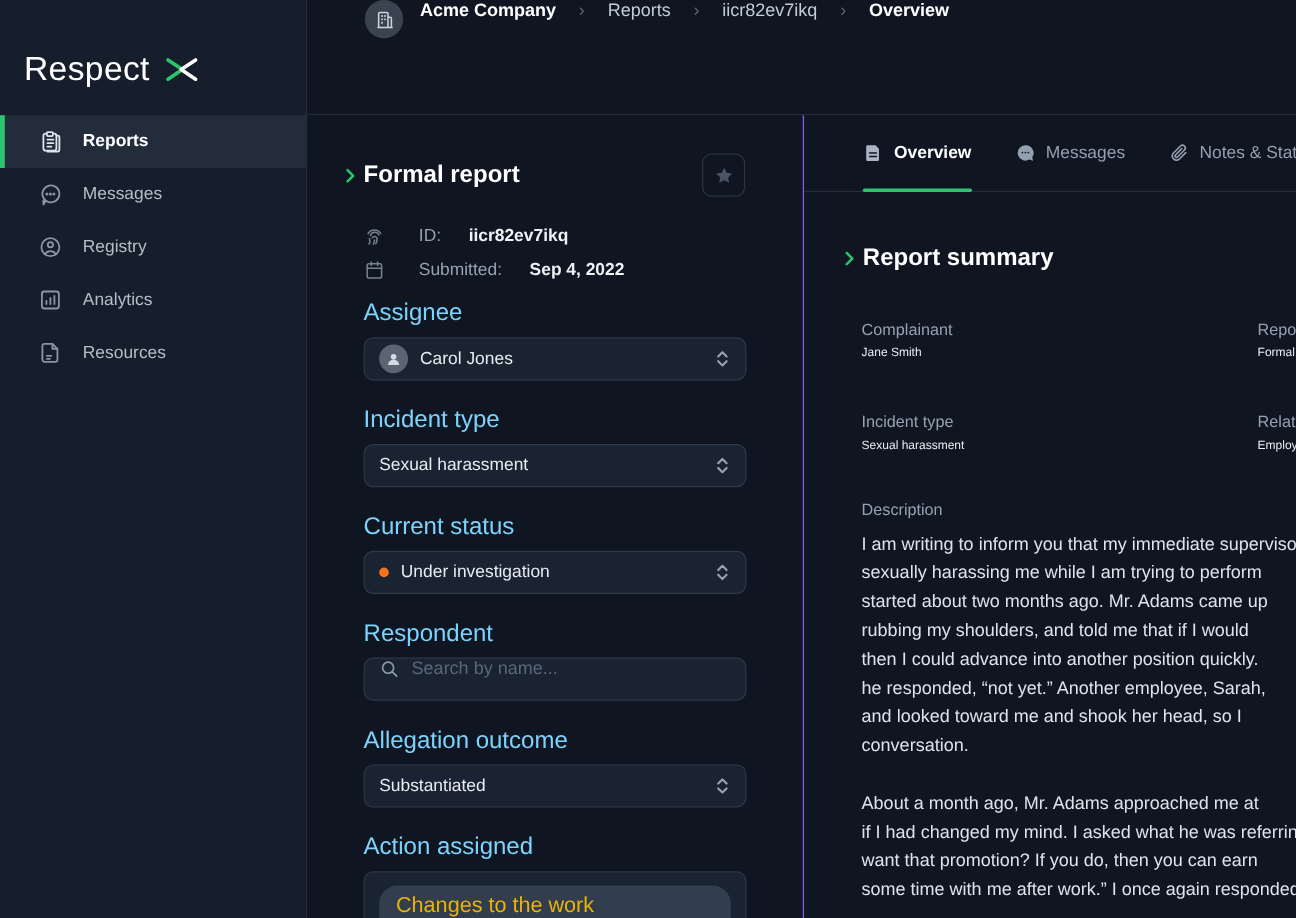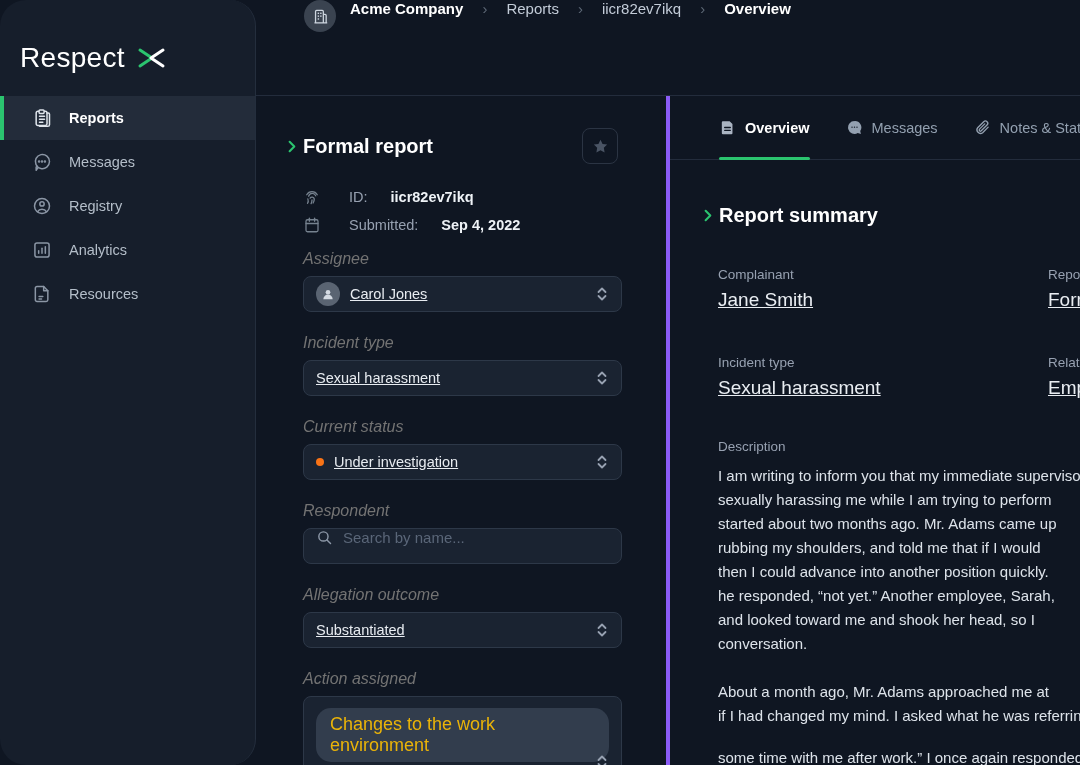--- a/index.html
+++ b/index.html
@@ -8,21 +8,21 @@
     font-family:"Liberation Sans", sans-serif;
     background:#0f1622;
     color:#e8ecf1;
     position:relative;
   }
   .app { position:absolute; inset:0; }
 
   
   .sidebar {
     position:absolute; left:0; top:0; bottom:0; width:256px;
-    background:#161e2b; border-right:1px solid #242e3d;border-radius:26px;
+    background:#161e2b; border-right:1px solid #242e3d;
   }
   .logo { display:flex; align-items:center; padding:26px 0 0 20px; height:90px; cursor:pointer; }
   .logo-text { font-size:28px; font-weight:500; color:#ffffff; letter-spacing:0.3px; }
   .logo-mark { display:flex; align-items:center; margin-left:10px; }
   .logo-mark svg:last-child { margin-left:-11px; }
   .nav { margin-top:6px; }
   .side-item {
     position:relative; display:flex; align-items:center; gap:17px;
     height:44px; padding-left:32px; cursor:pointer;
     color:#b4bec9; font-size:14.5px;
@@ -46,43 +46,43 @@
     display:flex; align-items:center; justify-content:center; color:#cdd5df; flex:0 0 auto;
   }
   .crumb { font-size:15px; color:#c3ccd8; cursor:pointer; }
   .crumb.first { font-weight:700; color:#ffffff; }
   .crumb.current { font-weight:700; color:#ffffff; }
   .crumb-sep { color:#5d6876; font-size:15px; padding:0 5px; }
 
   
   .report-panel {
     position:absolute; left:256px; top:96px; width:414px; height:669px;
-    border-right:4px solid #8b5cf6; padding:32px 48px 0 28px; overflow:hidden;
+    border-right:1px solid #8b5cf6; padding:32px 48px 0 28px; overflow:hidden;
     background:#0f1622;
   }
   .panel-heading { display:flex; align-items:center; }
   .heading-chevron { color:#2bc46f; display:flex; margin-right:4px; }
   .panel-title { font-size:20px; font-weight:700; color:#ffffff; }
   .star-btn {
     margin-left:auto; width:36px; height:36px; border:1px solid #2b3443; border-radius:8px;
     background:transparent; display:flex; align-items:center; justify-content:center;
     color:#4a5464; cursor:pointer;
   }
   .meta { margin-top:24px; margin-left:19px; }
   .meta-row { display:flex; align-items:center; gap:28px; font-size:14.5px; color:#97a1b1; margin-bottom:10px; }
   .meta-row .icon { width:18px; height:18px; color:#76828f; display:flex; }
   .meta-row b { color:#eef2f6; font-weight:700; }
 
   .fields { margin-left:19px; width:319px; }
-  .field-label { margin-top:22px; margin-bottom:8px; font-size:16px; color:#737373;font-style:italic; }
+  .field-label { margin-top:22px; margin-bottom:8px; font-size:20px; color:#7dd3fc; }
   .field-label.first { margin-top:16px; }
   .select {
     height:36px; background:#1a2331; border:1px solid #2d3848; border-radius:8px;
     display:flex; align-items:center; gap:10px; padding:0 12px;
-    font-size:14.5px; color:#e8ecf1; cursor:pointer;text-decoration:underline;
+    font-size:14.5px; color:#e8ecf1; cursor:pointer;
   }
   .select .updown { margin-left:auto; color:#97a1b1; display:flex; }
   .mini-avatar {
     width:24px; height:24px; border-radius:50%; background:#5a6472;
     display:flex; align-items:center; justify-content:center; color:#d4dae2; flex:0 0 auto;
   }
   .status-dot { width:8px; height:8px; border-radius:50%; background:#f97316; flex:0 0 auto; }
   .search-box {
     height:36px; background:#1a2331; border:1px solid #2d3848; border-radius:8px;
     display:flex; align-items:flex-start; gap:10px; padding:0 12px;
@@ -123,21 +123,21 @@
     content:""; position:absolute; left:0; right:0; bottom:-1px; height:3px;
     background:#2bc46f; border-radius:2px;
   }
   .detail-content { padding:44px 0 0 30px; }
   .summary-heading { display:flex; align-items:center; }
   .summary-grid {
     margin:40px 0 0 18px; display:grid; grid-template-columns:330px 330px; row-gap:44px;
     white-space:nowrap;
   }
   .sum-label { font-size:13.5px; color:#97a1b1; margin-bottom:7px; }
-  .sum-value { font-size:19px; color:#e9edf2;text-decoration:underline; }
+  .sum-value { font-size:10px; color:#e9edf2; }
   .desc { margin:40px 0 0 18px; }
   .desc-label { font-size:13.5px; color:#97a1b1; margin-bottom:10px; }
   .desc p { margin-bottom:24px; }
   .desc-line { font-size:15px; line-height:24px; color:#dde3ea; white-space:nowrap; }
 </style>
 </head>
 <body>
 
 <div class="app">
 
@@ -428,21 +428,21 @@
           <span class="desc-line">started about two months ago. Mr. Adams came up</span><br>
           <span class="desc-line">rubbing my shoulders, and told me that if I would</span><br>
           <span class="desc-line">then I could advance into another position quickly.</span><br>
           <span class="desc-line">he responded, “not yet.” Another employee, Sarah,</span><br>
           <span class="desc-line">and looked toward me and shook her head, so I</span><br>
           <span class="desc-line">conversation.</span>
         </p>
         <p>
           <span class="desc-line">About a month ago, Mr. Adams approached me at</span><br>
           <span class="desc-line">if I had changed my mind. I asked what he was referring</span><br>
-          <br>
+          <span class="desc-line">want that promotion? If you do, then you can earn</span><br>
           <span class="desc-line">some time with me after work.” I once again responded</span><br>
           
         </p>
       </div>
     </div>
   </section>
 
 </div>
 
 </body></html>

